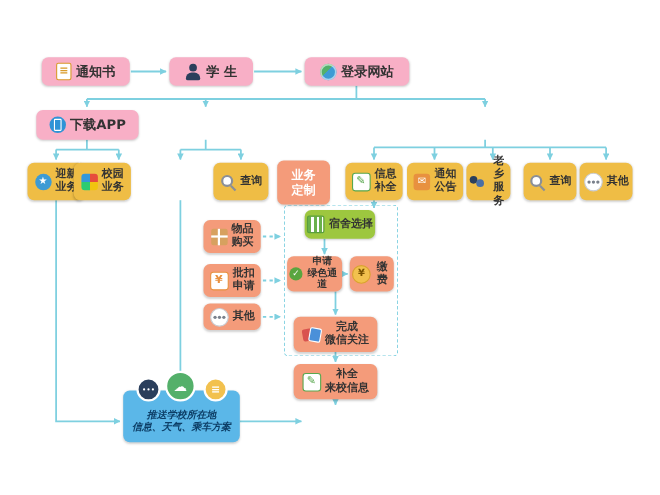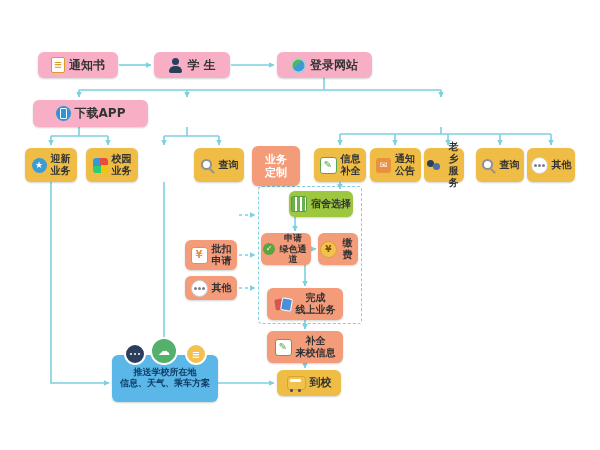--- a/index.html
+++ b/index.html
@@ -17,21 +17,21 @@
   .wires marker path{fill:var(--arrow);}
   .dashed-group{position:absolute;z-index:1;border:1px dashed var(--arrow);border-radius:4px;background:transparent;}
   .box{
     position:absolute;z-index:2;display:flex;align-items:center;justify-content:center;gap:4px;
     border-radius:6px;font-weight:bold;line-height:1.2;color:var(--ink);
     box-shadow:0 1px 2px rgba(0,0,0,.18);box-sizing:border-box;padding:1px 2px;
   }
   .pink{background:var(--pink);}
   .yellow{background:var(--yellow);}
   .orange{background:var(--orange);}
-  .greenbg{background:var(--green);margin-left:12px;}
+  .greenbg{background:var(--green);}
   .bluebg{background:var(--blue);color:#0D3E66;}
   .white-text{color:#fff;}
   .f12{font-size:12px;} .f11{font-size:11px;} .f10{font-size:10px;} .f9{font-size:9px;}
   .lbl{white-space:pre-line;text-align:center;}
   
   .icon{position:relative;flex:0 0 auto;width:15px;height:15px;display:flex;align-items:center;justify-content:center;
         border-radius:3px;font-size:10px;font-weight:bold;line-height:1;}
   .i-doc{width:12px;height:14px;background:#fff;border:1px solid #D99B2B;color:#D99B2B;border-radius:2px;}
   .i-person::before{content:"";position:absolute;top:0;left:4px;width:7px;height:7px;border-radius:50%;background:#2B3F5C;}
   .i-person::after{content:"";position:absolute;bottom:0;left:1px;width:13px;height:7px;border-radius:6px 6px 2px 2px;background:#2B3F5C;}
@@ -64,21 +64,21 @@
   .i-cards::before{content:"";position:absolute;top:2px;left:0;width:9px;height:11px;background:#D9534F;border-radius:2px;transform:rotate(-10deg);}
   .i-cards::after{content:"";position:absolute;top:1px;right:0;width:9px;height:11px;background:#4A90D9;border:1px solid #fff;border-radius:2px;transform:rotate(10deg);}
   .i-bus{width:17px;height:12px;background:#F2C14E;border:1px solid #D9A32E;border-radius:3px;}
   .i-bus::before{content:"";position:absolute;top:2px;left:2px;width:11px;height:3px;background:#fff;border-radius:1px;}
   .i-bus::after{content:"";position:absolute;bottom:-3px;left:2px;width:3px;height:3px;border-radius:50%;background:#444;box-shadow:8px 0 0 #444;}
   .float-icon{position:absolute;z-index:3;display:flex;align-items:center;justify-content:center;border-radius:50%;font-weight:bold;}
   .i-chat{width:18px;height:18px;background:#2B3F5C;border:2px solid #fff;}
   .i-chat::before{content:"";width:2.5px;height:2.5px;border-radius:50%;background:#fff;box-shadow:-4px 0 0 #fff,4px 0 0 #fff;}
   .i-cloud{width:24px;height:24px;background:#54B06A;border:2px solid #fff;color:#fff;font-size:12px;}
   .i-file{width:18px;height:18px;background:#F2C14E;border:2px solid #fff;color:#fff;font-size:10px;}
-  .push-box{padding-top:12px;align-items:flex-start;}
+  .push-box{padding-top:12px;align-items:center;font-style:italic;}
 </style>
 </head>
 <body>
 
 <div class="stage">
 
   <svg class="wires" width="600" height="450" viewBox="0 0 600 450">
     <defs>
       <marker id="ah" viewBox="0 0 6 6" markerWidth="6" markerHeight="6" refX="5.5" refY="3" orient="auto" markerUnits="userSpaceOnUse">
         <path d="M0,0 L6,3 L0,6 Z"></path>
@@ -124,31 +124,31 @@
   </div>
   <div class="box pink f12" style="left:154px;top:52px;width:76px;height:26px">
     <span class="icon i-person"></span>
     <span class="lbl">学 生</span>
   </div>
   <div class="box pink f12" style="left:277px;top:52px;width:95px;height:26px">
     <span class="icon i-globe"></span>
     <span class="lbl">登录网站</span>
   </div>
 
-  <div class="box pink f12" style="left:33px;top:100px;width:115px;height:27px">
+  <div class="box pink f12" style="left:33px;top:100px;width:93px;height:27px">
     <span class="icon i-app"></span>
     <span class="lbl">下载APP</span>
   </div>
 
   <div class="box yellow f10" style="left:25px;top:148px;width:52px;height:34px">
     <span class="icon i-star">★</span>
     <span class="lbl">迎新
 业务</span>
   </div>
-  <div class="box yellow f10" style="left:86px;top:148px;width:52px;height:34px">
+  <div class="box yellow f10" style="left:67px;top:148px;width:52px;height:34px">
     <span class="icon i-grid"></span>
     <span class="lbl">校园
 业务</span>
   </div>
 
   <div class="box yellow f10" style="left:194px;top:148px;width:50px;height:34px">
     <span class="icon i-search"></span>
     <span class="lbl">查询</span>
   </div>
 
@@ -174,20 +174,25 @@
   </div>
   <div class="box yellow f10" style="left:476px;top:148px;width:48px;height:34px">
     <span class="icon i-search"></span>
     <span class="lbl">查询</span>
   </div>
   <div class="box yellow f10" style="left:527px;top:148px;width:48px;height:34px">
     <span class="icon i-dots"></span>
     <span class="lbl">其他</span>
   </div>
 
+  <div class="box orange f10" style="left:185px;top:200px;width:52px;height:30px">
+    <span class="icon i-box"></span>
+    <span class="lbl">物品
+购买</span>
+  </div>
   <div class="box orange f10" style="left:185px;top:240px;width:52px;height:30px">
     <span class="icon i-yen">¥</span>
     <span class="lbl">批扣
 申请</span>
   </div>
   <div class="box orange f10" style="left:185px;top:276px;width:52px;height:24px">
     <span class="icon i-dots"></span>
     <span class="lbl">其他</span>
   </div>
 
@@ -200,31 +205,27 @@
     <span class="lbl">申请
 绿色通道</span>
   </div>
   <div class="box orange f10" style="left:318px;top:233px;width:40px;height:32px;gap:2px">
     <span class="icon i-money">¥</span>
     <span class="lbl">缴费</span>
   </div>
   <div class="box orange f10" style="left:267px;top:288px;width:76px;height:32px">
     <span class="icon i-cards"></span>
     <span class="lbl">完成
-线上业务</span>
+微信关注</span>
   </div>
 
   <div class="box orange f10" style="left:267px;top:331px;width:76px;height:32px">
     <span class="icon i-pencil">✎</span>
     <span class="lbl">补全
 来校信息</span>
-  </div>
-  <div class="box yellow f11" style="left:277px;top:370px;width:64px;height:26px">
-    <span class="icon i-bus"></span>
-    <span class="lbl">到校</span>
   </div>
 
   <span class="float-icon i-chat" style="left:124px;top:343px"></span>
   <span class="float-icon i-cloud" style="left:150px;top:337px">☁</span>
   <span class="float-icon i-file" style="left:185px;top:343px">≡</span>
   <div class="box bluebg f9 push-box" style="left:112px;top:355px;width:106px;height:47px">
     <span class="lbl">推送学校所在地
 信息、天气、乘车方案</span>
   </div>
 

